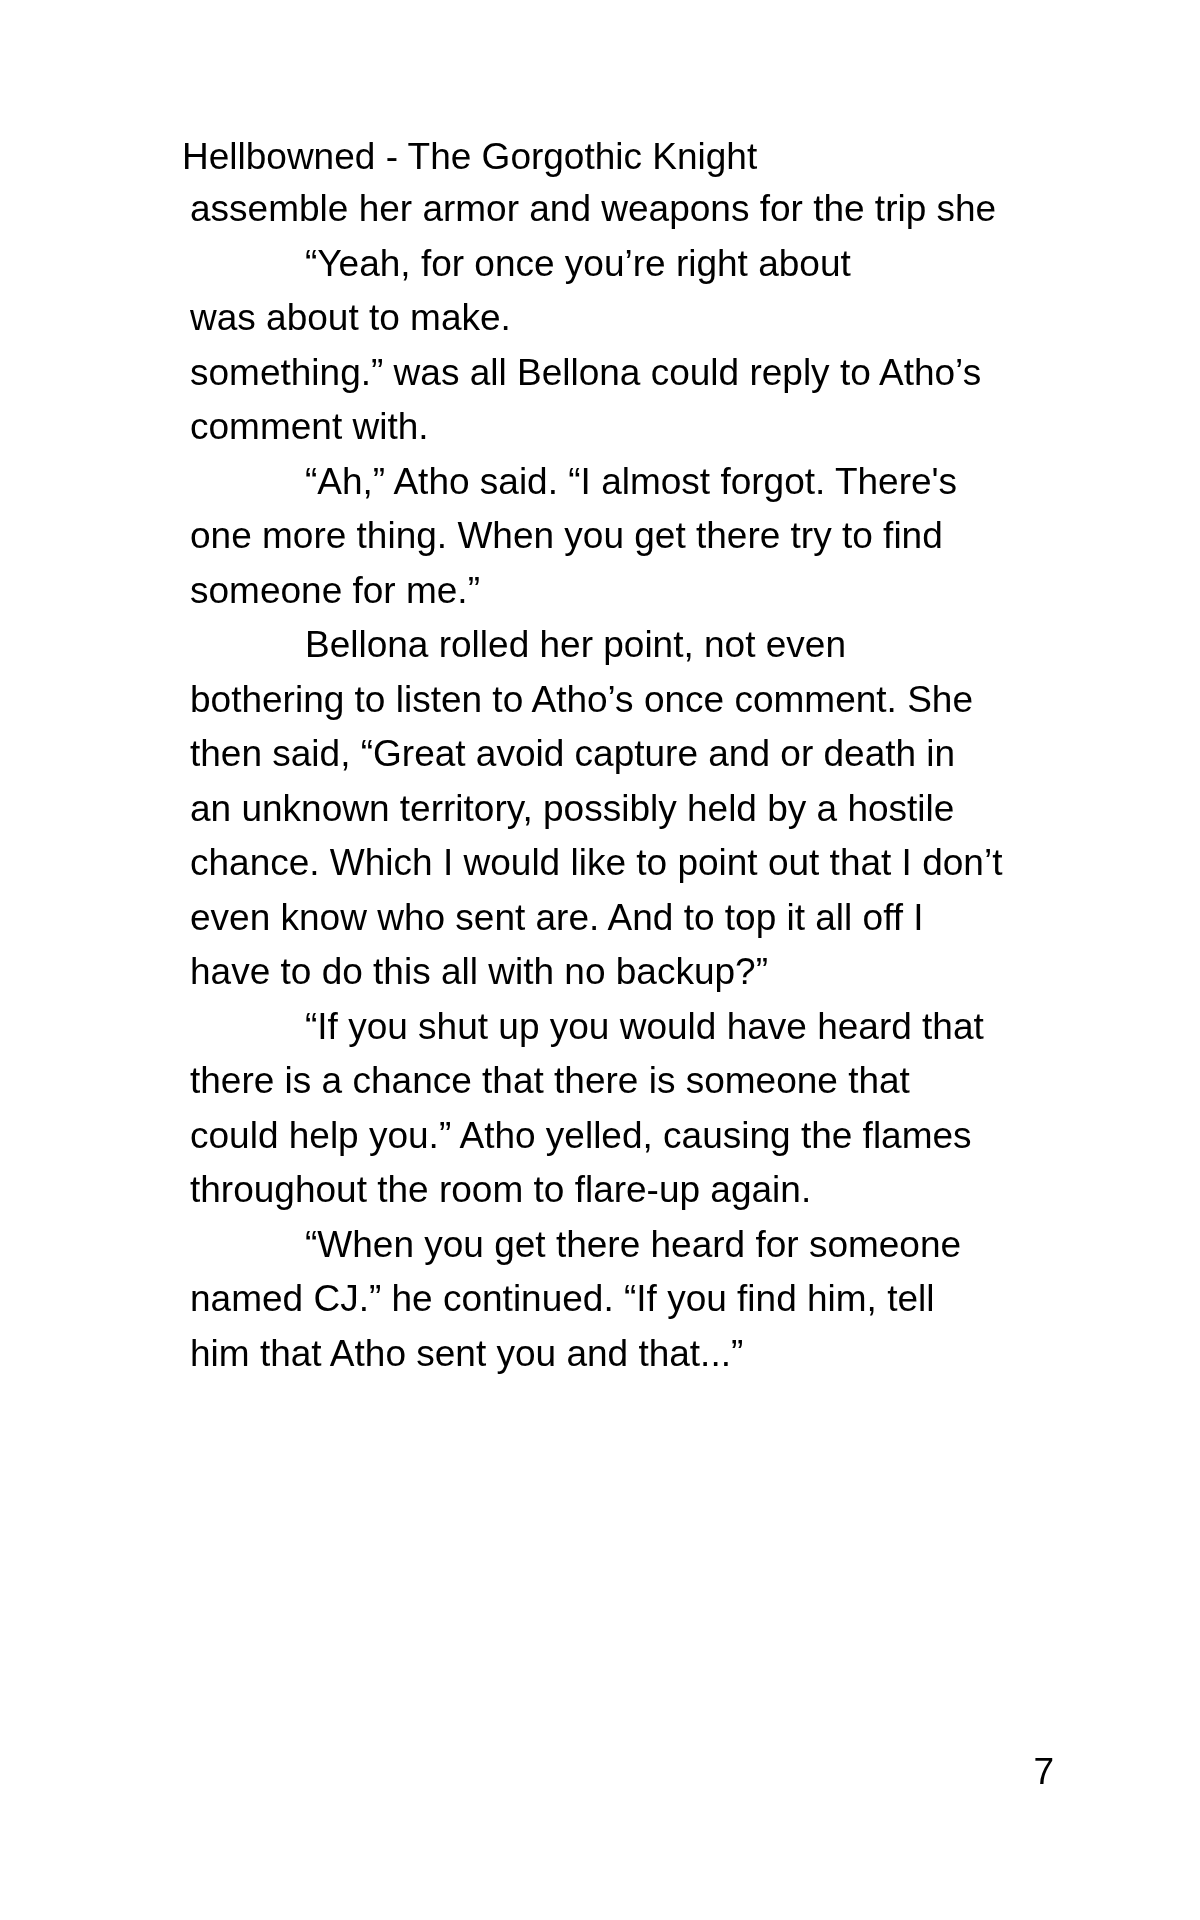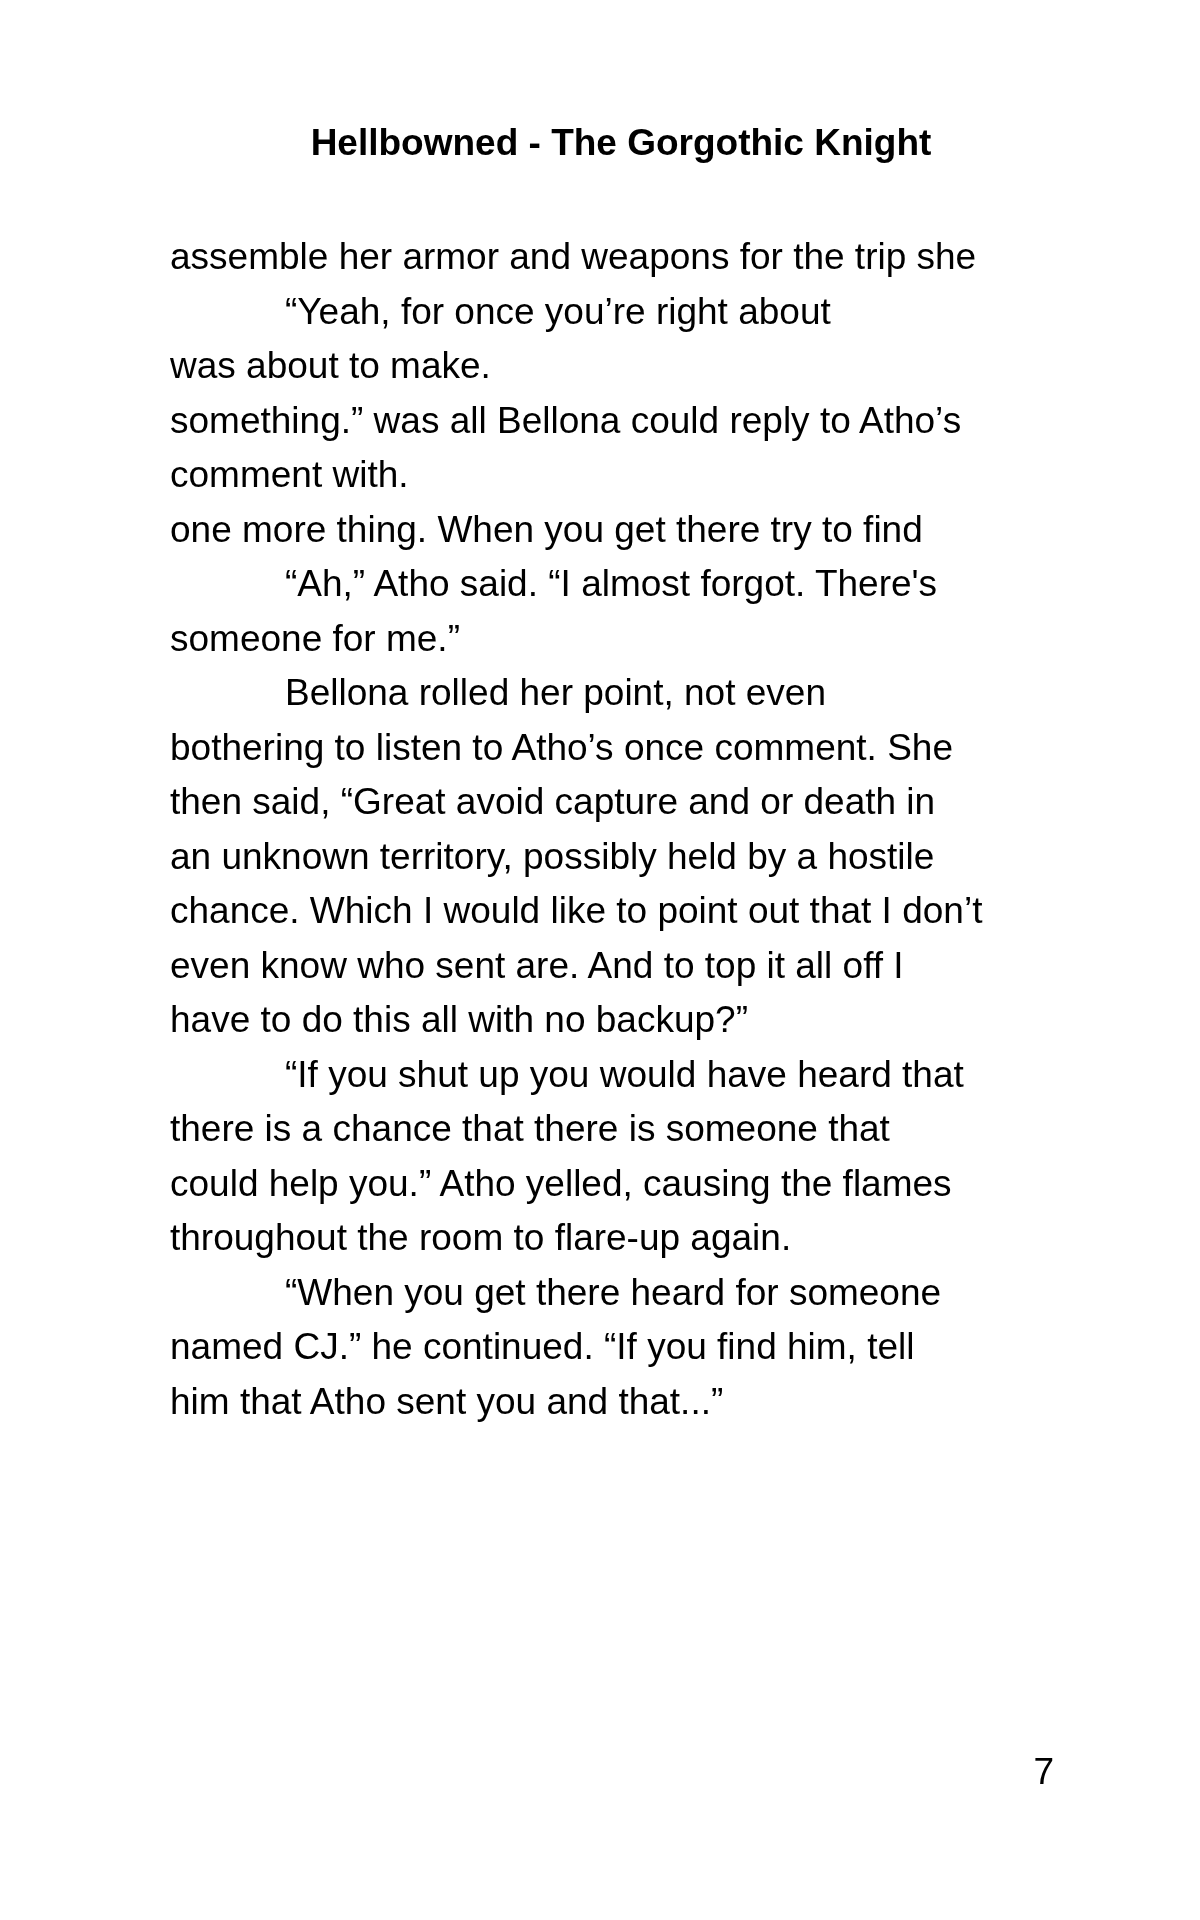--- a/index.html
+++ b/index.html
@@ -11,37 +11,35 @@
     position: relative;
     width: 1200px;
     height: 1920px;
     overflow: hidden;
     font-family: "Liberation Sans", sans-serif;
     color: #000000;
     -webkit-font-smoothing: antialiased;
   }
   .doc-title {
     position: absolute;
-    top: 116px;
+    top: 130px;
     left: 182px;
     width: 878px;
-    text-align: center;
+    text-align: left;
     font-size: 37px;
     line-height: 54.5px;
     white-space: nowrap;
-    font-weight: bold;
   }
   .doc-body {
     position: absolute;
     top: 182px;
-    left: 170px;
+    left: 190px;
     width: 900px;
     font-size: 37px;
     line-height: 54.5px;
-    margin-top: 48px;
   }
   .text-line {
     white-space: nowrap;
   }
   .text-line.indent {
     text-indent: 115px;
   }
   .page-number {
     position: absolute;
     top: 1745px;
@@ -56,22 +54,22 @@
 <body>
 
 <div class="doc-title">Hellbowned - The Gorgothic Knight</div>
 
 <div class="doc-body" id="doc-body">
     <div class="text-line">assemble her armor and weapons for the trip she</div>
     <div class="text-line indent">“Yeah, for once you’re right about</div>
     <div class="text-line">was about to make.</div>
     <div class="text-line">something.” was all Bellona could reply to Atho’s</div>
     <div class="text-line">comment with.</div>
+    <div class="text-line indent">“Ah,” Atho said. “I almost forgot. There's</div>
     <div class="text-line">one more thing. When you get there try to find</div>
-    <div class="text-line indent">“Ah,” Atho said. “I almost forgot. There's</div>
     <div class="text-line">someone for me.”</div>
     <div class="text-line indent">Bellona rolled her point, not even</div>
     <div class="text-line">bothering to listen to Atho’s once comment. She</div>
     <div class="text-line">then said, “Great avoid capture and or death in</div>
     <div class="text-line">an unknown territory, possibly held by a hostile</div>
     <div class="text-line">chance. Which I would like to point out that I don’t</div>
     <div class="text-line">even know who sent are. And to top it all off I</div>
     <div class="text-line">have to do this all with no backup?”</div>
     <div class="text-line indent">“If you shut up you would have heard that</div>
     <div class="text-line">there is a chance that there is someone that</div>

